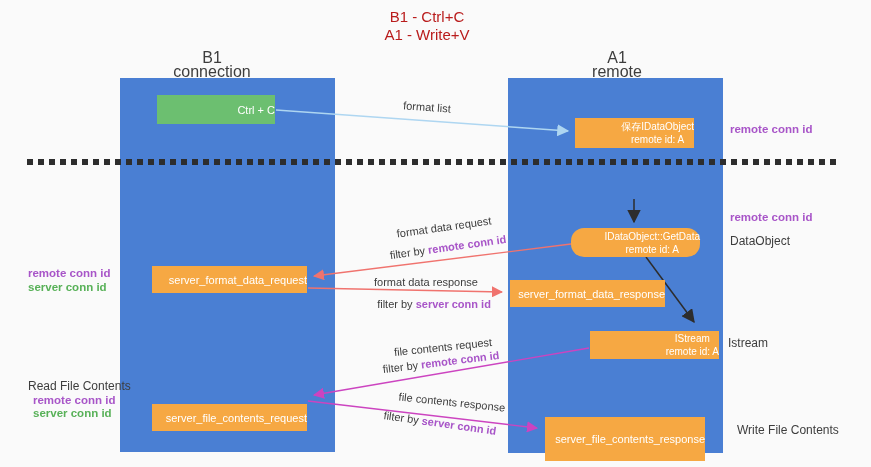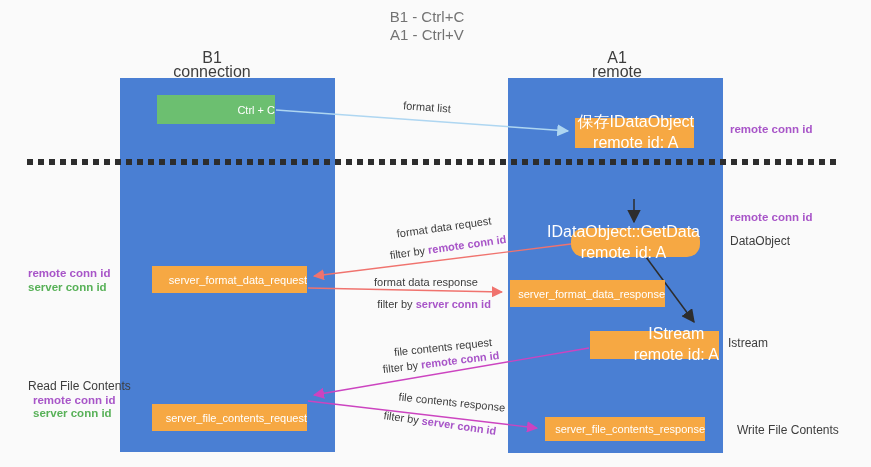--- a/index.html
+++ b/index.html
@@ -26,51 +26,51 @@
     overflow:hidden;
   }
   .abs{position:absolute;}
   .lane{background:var(--lane-blue);}
   .overlay{position:absolute;left:0;top:0;pointer-events:none;}
   .divider{
     background:repeating-linear-gradient(90deg, var(--ink) 0 6px, transparent 6px 11px);
   }
   .title{
     text-align:center;
-    font-size:15px;line-height:18px;color:#737373;
+    font-size:15px;line-height:18px;color:#b91c1c;
     white-space:nowrap;
   }
   .lane-header{
     text-align:center;font-size:16px;line-height:14px;color:var(--txt);
     white-space:nowrap;transform:translateX(-50%);
   }
   .node{
     display:flex;align-items:center;justify-content:flex-end;
     color:#fff;text-align:center;white-space:nowrap;
   }
   .node.green{background:var(--node-green);font-size:11px;}
   .node.orange{background:var(--node-orange);font-size:11px;}
-  .node .two-line{font-size:16px;line-height:1.3;}
+  .node .two-line{font-size:10px;line-height:1.3;}
   .edge-label{
     font-size:11px;color:var(--txt);white-space:nowrap;
     transform-origin:center center;
   }
   .kw{font-weight:bold;color:var(--purple);}
   .ann-purple{color:var(--purple);font-weight:bold;font-size:11.5px;white-space:nowrap;}
   .ann-green{color:var(--green-txt);font-weight:bold;font-size:11.5px;white-space:nowrap;}
   .ann-black{color:var(--txt);font-size:12px;white-space:nowrap;}
 </style>
 </head>
 <body>
 
 <div class="canvas">
 
   <div class="abs title" style="left:427px;top:8px;transform:translateX(-50%);">
     <div>B1 - Ctrl+C</div>
-    <div>A1 - Ctrl+V</div>
+    <div>A1 - Write+V</div>
   </div>
 
   <div class="abs lane-header" style="left:212px;top:51px;">
     <div>B1</div>
     <div>connection</div>
   </div>
   <div class="abs lane-header" style="left:617px;top:51px;">
     <div>A1</div>
     <div>remote</div>
   </div>
@@ -135,21 +135,21 @@
     <div class="two-line">
       <div>IStream</div>
       <div>remote id: A</div>
     </div>
   </div>
 
   <div class="abs node orange" style="left:152px;top:382px;width:155px;height:27px;margin-top:22px;">
     <span>server_file_contents_request</span>
   </div>
 
-  <div class="abs node orange" style="left:545px;top:417px;width:160px;height:24px;">
+  <div class="abs node orange" style="left:545px;top:417px;width:160px;height:44px;">
     <span>server_file_contents_response</span>
   </div>
 
   <div class="abs edge-label" style="left:427px;top:107px;transform:translate(-50%,-50%) rotate(4deg);">format list</div>
 
   <div class="abs edge-label" style="left:444px;top:227px;transform:translate(-50%,-50%) rotate(-8deg);">format data request</div>
   <div class="abs edge-label" style="left:448px;top:247px;transform:translate(-50%,-50%) rotate(-8deg);">
     <span>filter by </span><span class="kw">remote conn id</span>
   </div>
 

